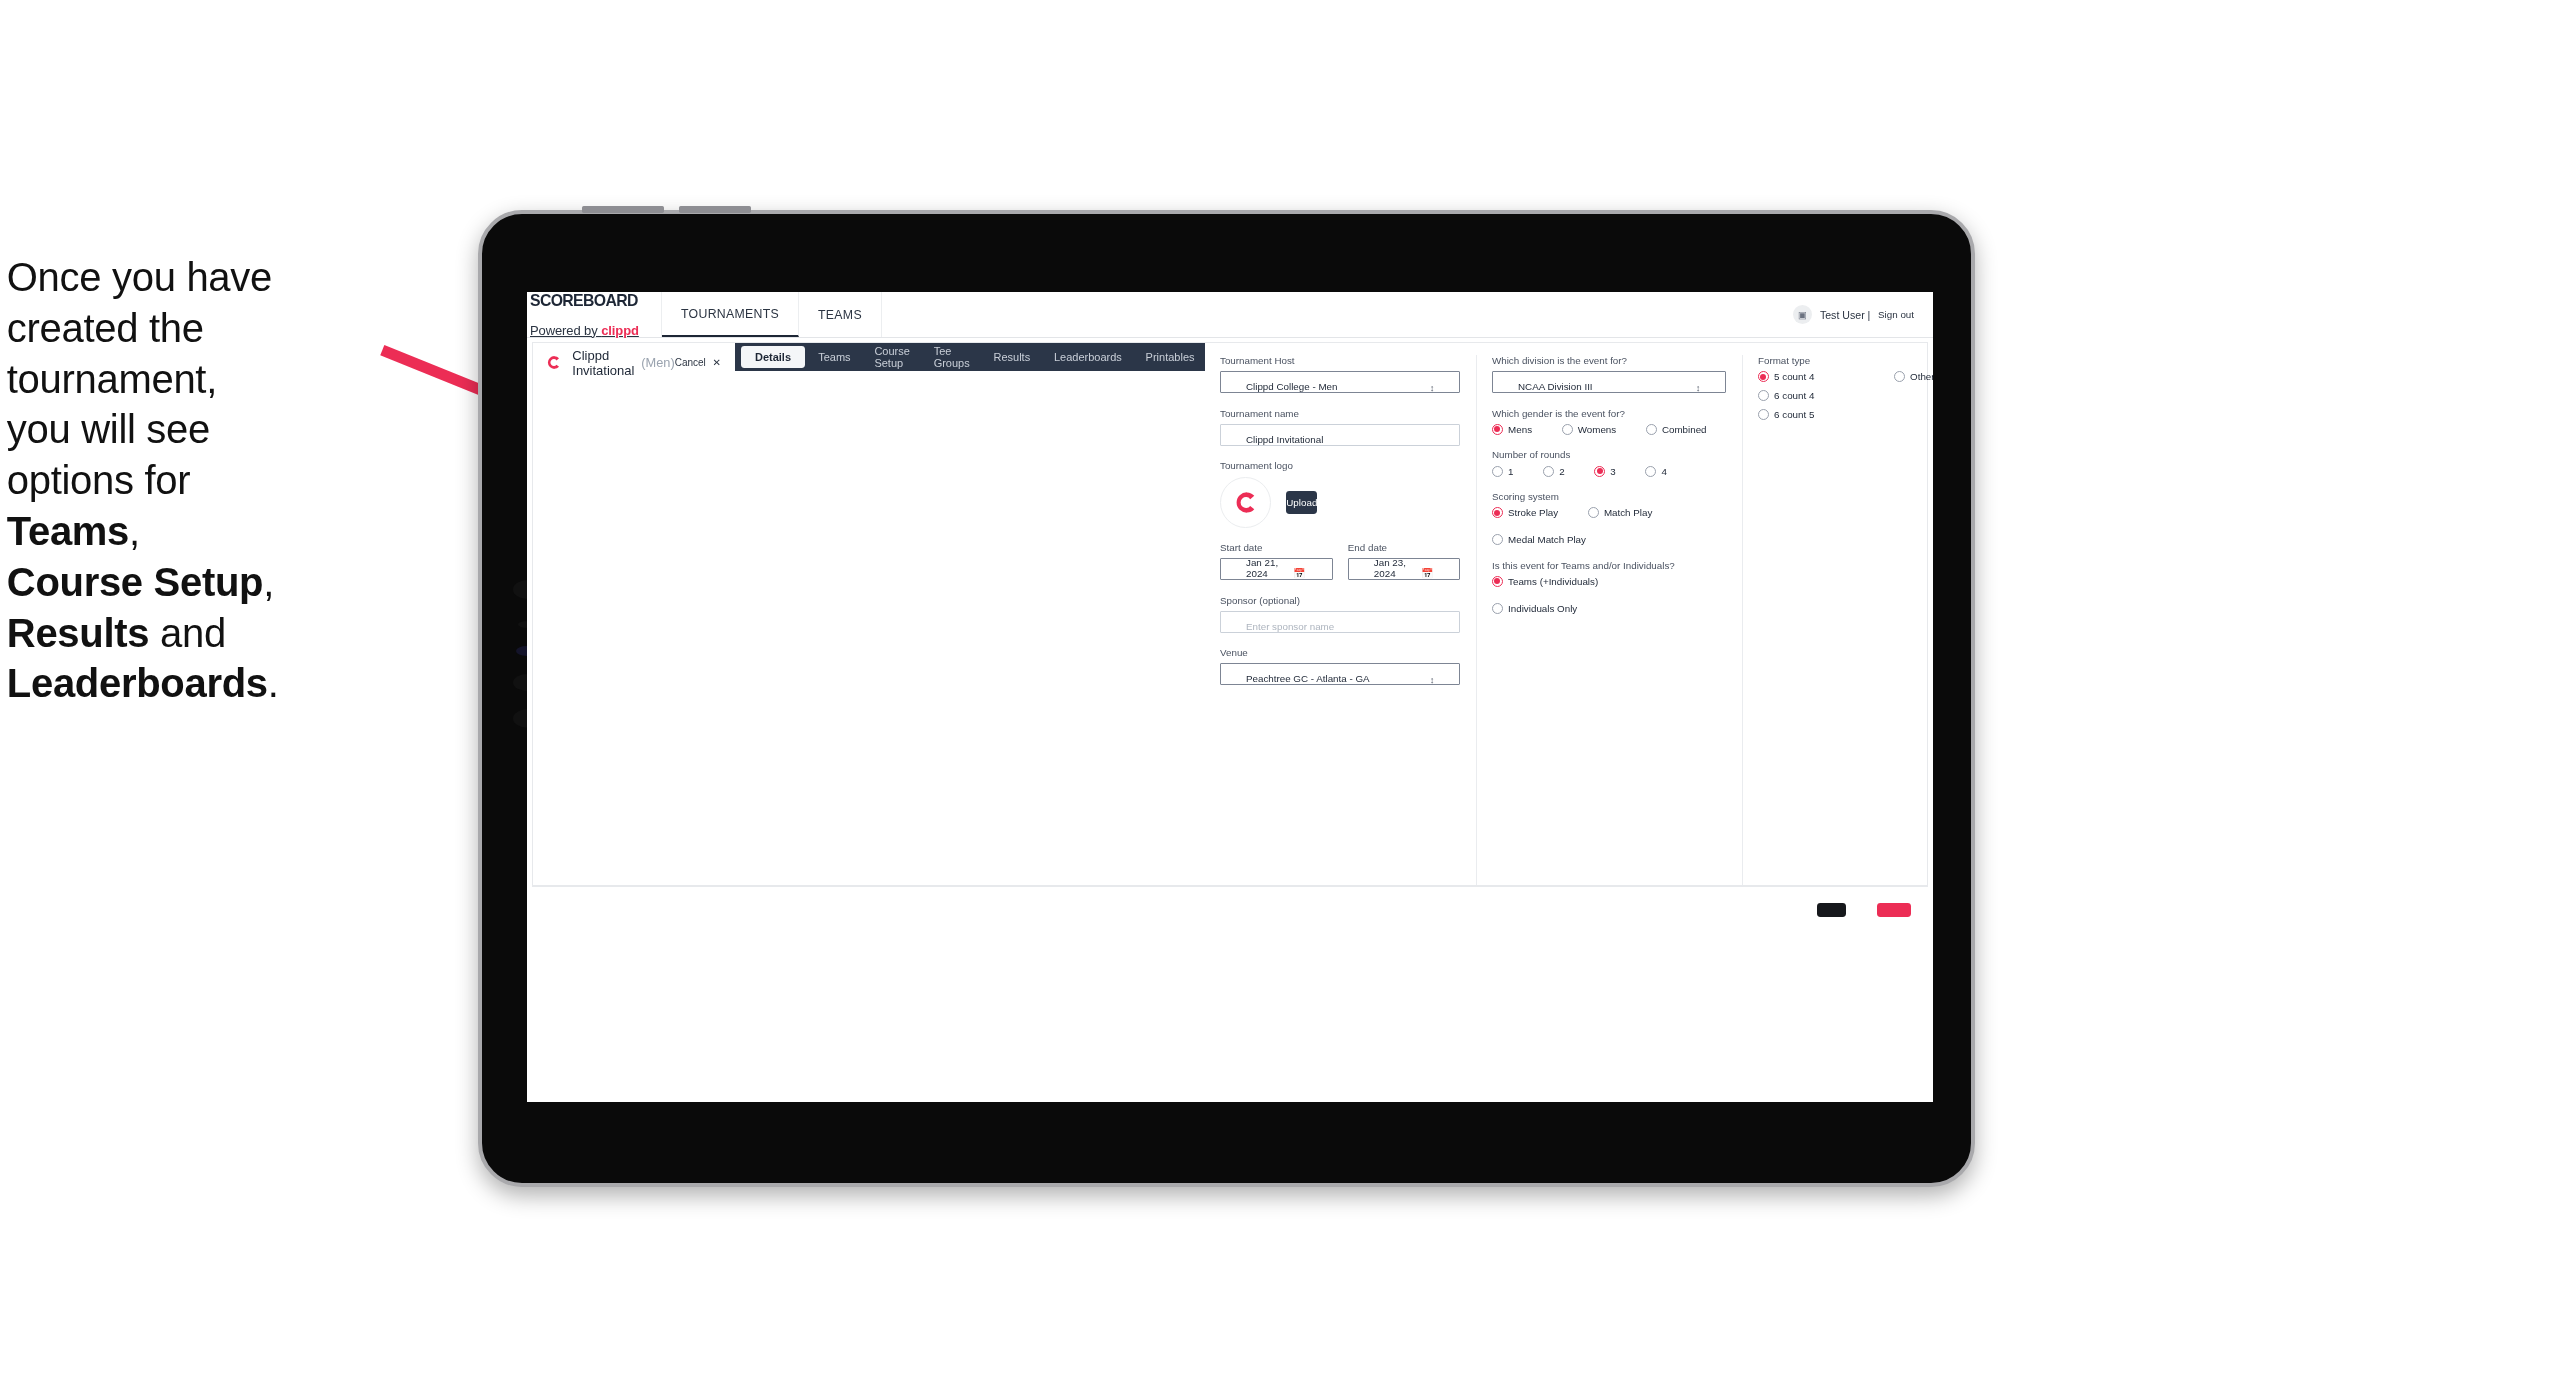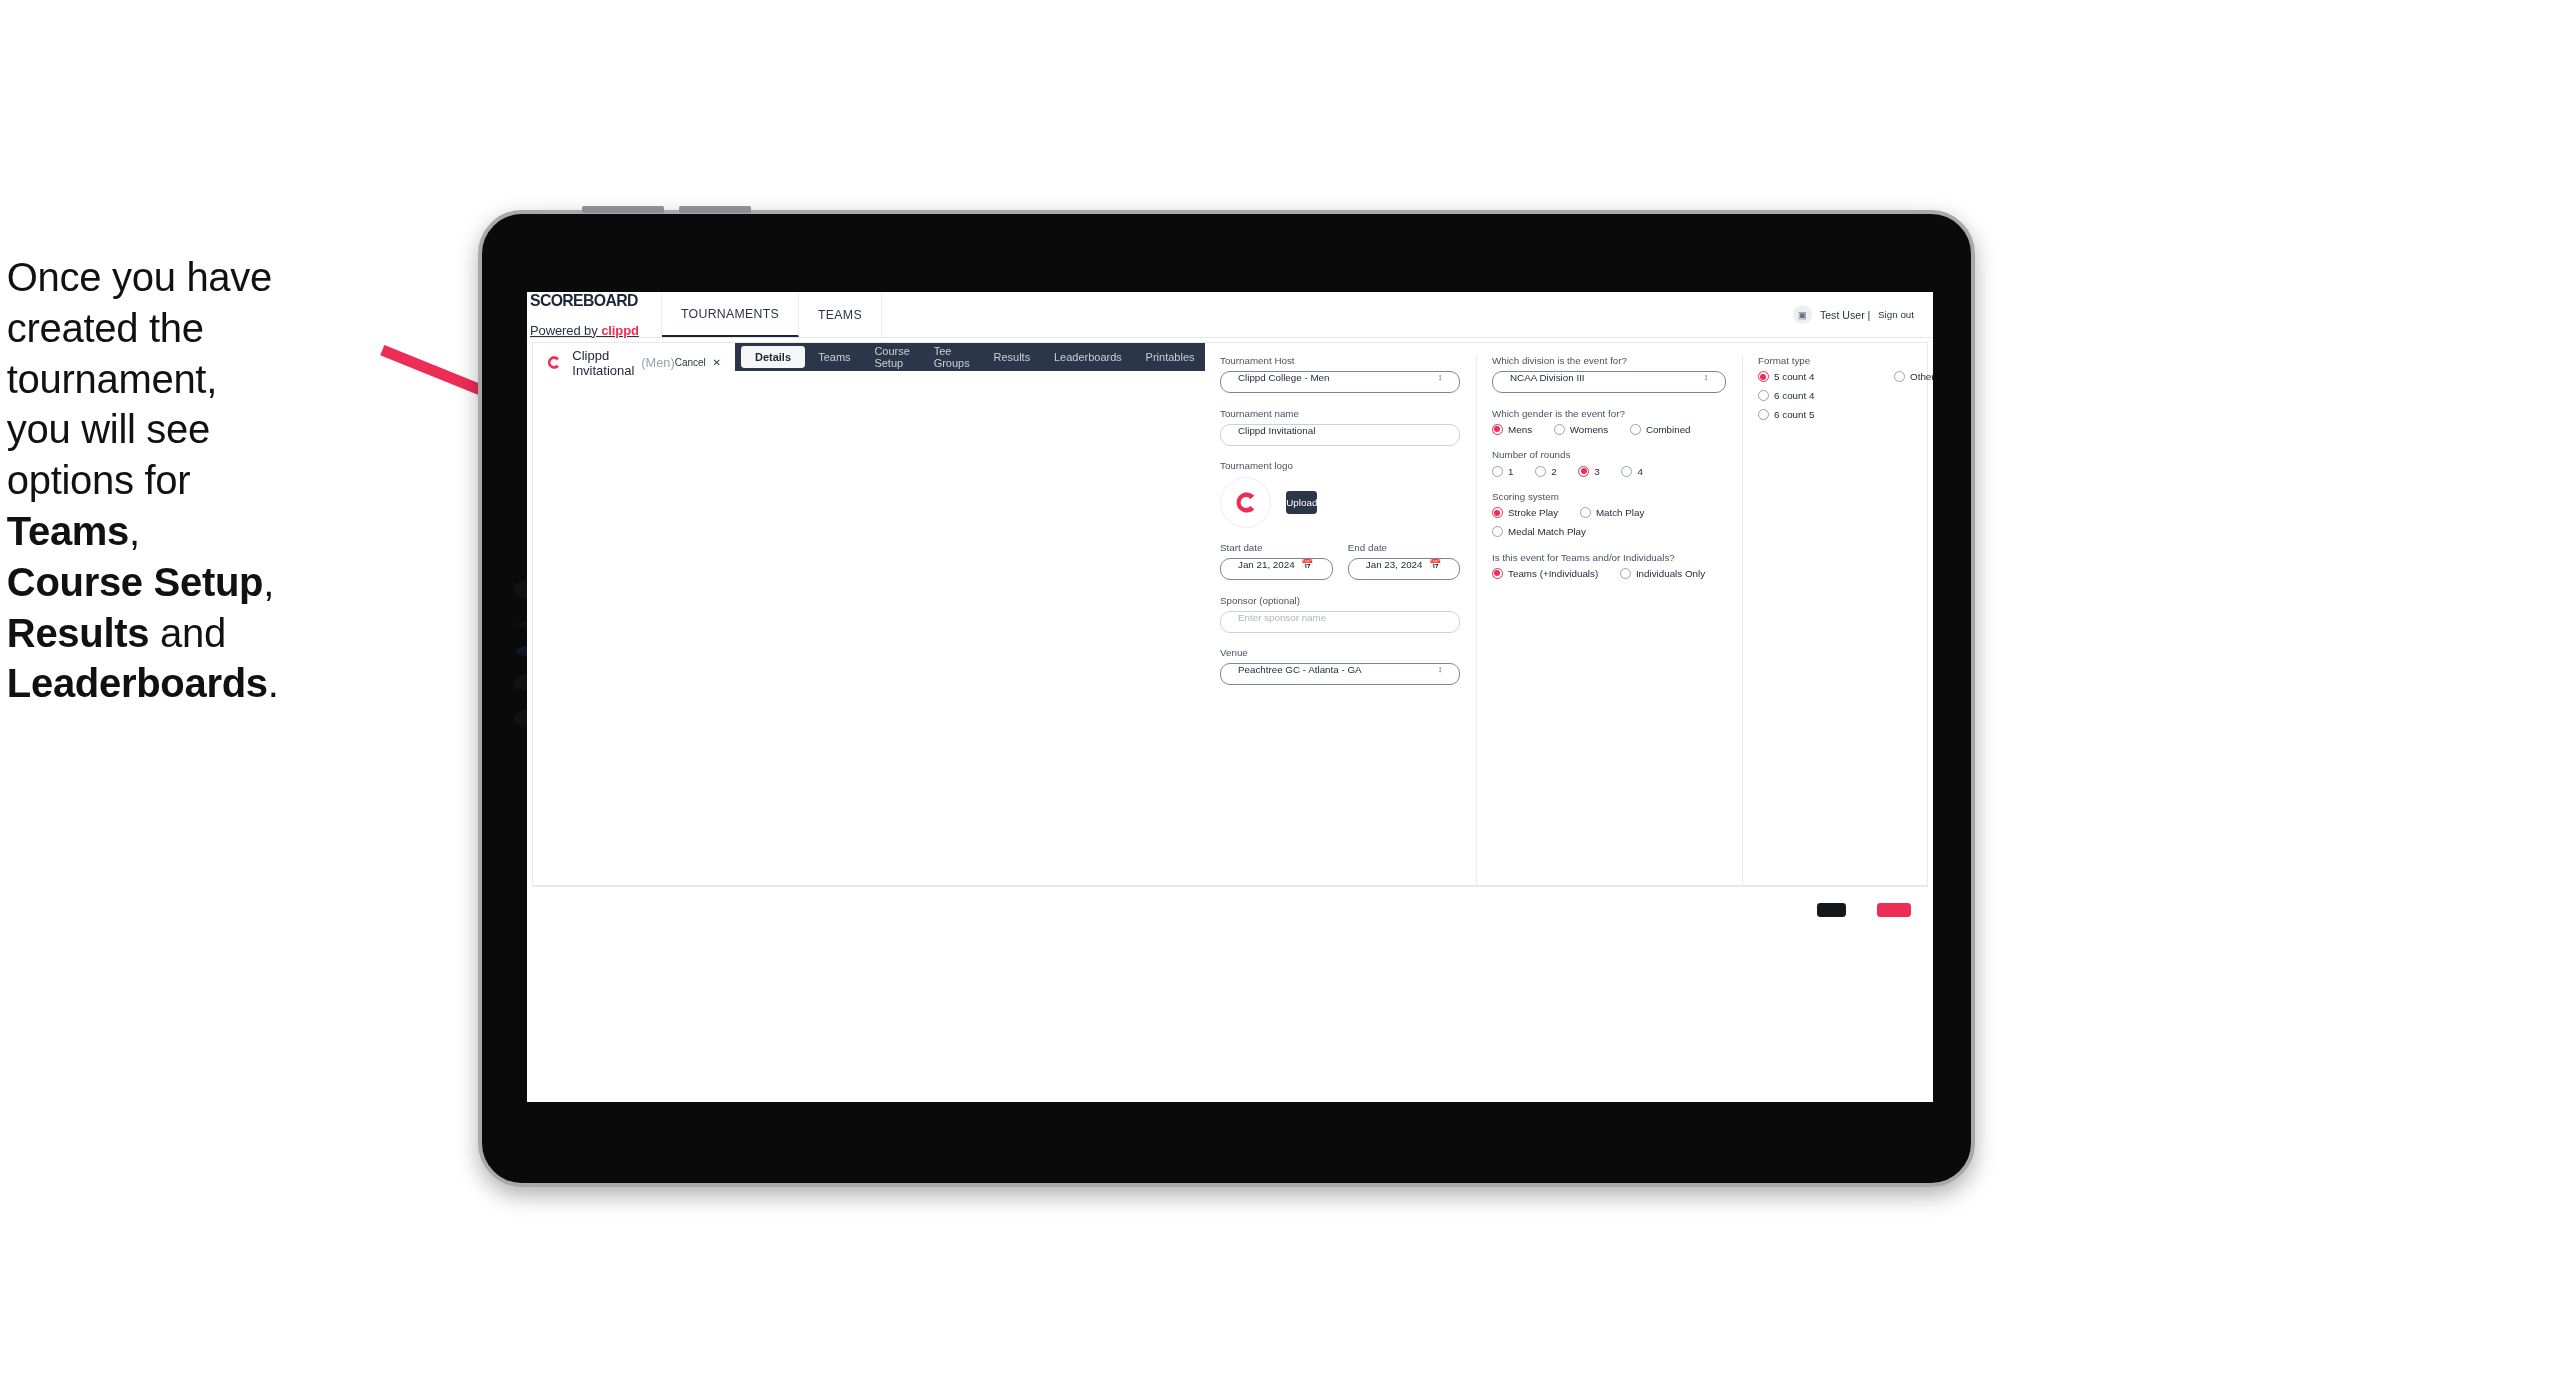--- a/index.html
+++ b/index.html
@@ -119,23 +119,23 @@
   #formbody { flex: 1; display: flex; padding: 12px 0 0 0; }
   .col { padding: 0 15.3px; }
   .col1 { width: 272px; border-right: 0.9px solid #eaecef; }
   .col2 { width: 266px; border-right: 0.9px solid #eaecef; }
   .col3 { flex: 1; }
 
   .flabel { font-size: 9.8px; color: #4a5261; margin-bottom: 5.1px; }
   .fgroup { margin-bottom: 14.5px; }
 
   .inputbox {
-    height: 22px; border: 0.9px solid #7d8594; border-radius: 10px;
-    background: #fff; display: flex; align-items: flex-start;
-    padding: 0 17px; font-size: 9.8px; color: #1d2635;
+    height: 22px; border: 0.9px solid #7d8594; border-radius: 1px;
+    background: #fff; display: flex; align-items: flex-end;
+    padding: 0 25px; font-size: 9.8px; color: #1d2635;
   }
   .inputbox.light { border-color: #cbd1d9; }
   .inputbox .ph { color: #aeb5bf; }
   .inputbox .grow { flex: 1; }
   .chev { color: #4a5261; font-size: 9.4px; line-height: 1; }
   .cal { color: #3c4351; font-size: 10.2px; }
 
   
   #logorow { display: flex; align-items: center; gap: 15.3px; margin-top: 3.4px; }
   #logocircle {
@@ -144,21 +144,21 @@
   }
   #uploadbtn {
     background: #2b3648; color: #fff; font-size: 9.8px;
     padding: 6px 0; border-radius: 3.4px; cursor: pointer;
   }
 
   .daterow { display: flex; gap: 15.3px; }
   .daterow .half { width: 116px; }
 
   
-  .radiorow { display: flex; align-items: center; flex-wrap: wrap; gap: 8px; margin-top: 1px; }
+  .radiorow { display: flex; align-items: center; flex-wrap: wrap; gap: 16px; margin-top: 1px; }
   .ritem { display: flex; align-items: center; cursor: pointer; margin-right: 13.6px; }
   .rdot {
     width: 11px; height: 11px; border-radius: 50%;
     border: 1.2px solid #9aa1ad; background: #fff;
     display: flex; align-items: center; justify-content: center;
     margin-right: 5.1px; flex: none;
   }
   .rdot.on { border-color: #ec2d55; }
   .rdot.on::after { content: ""; width: 6px; height: 6px; border-radius: 50%; background: #ec2d55; }
   .rlabel { font-size: 9.8px; color: #1d2635; }

